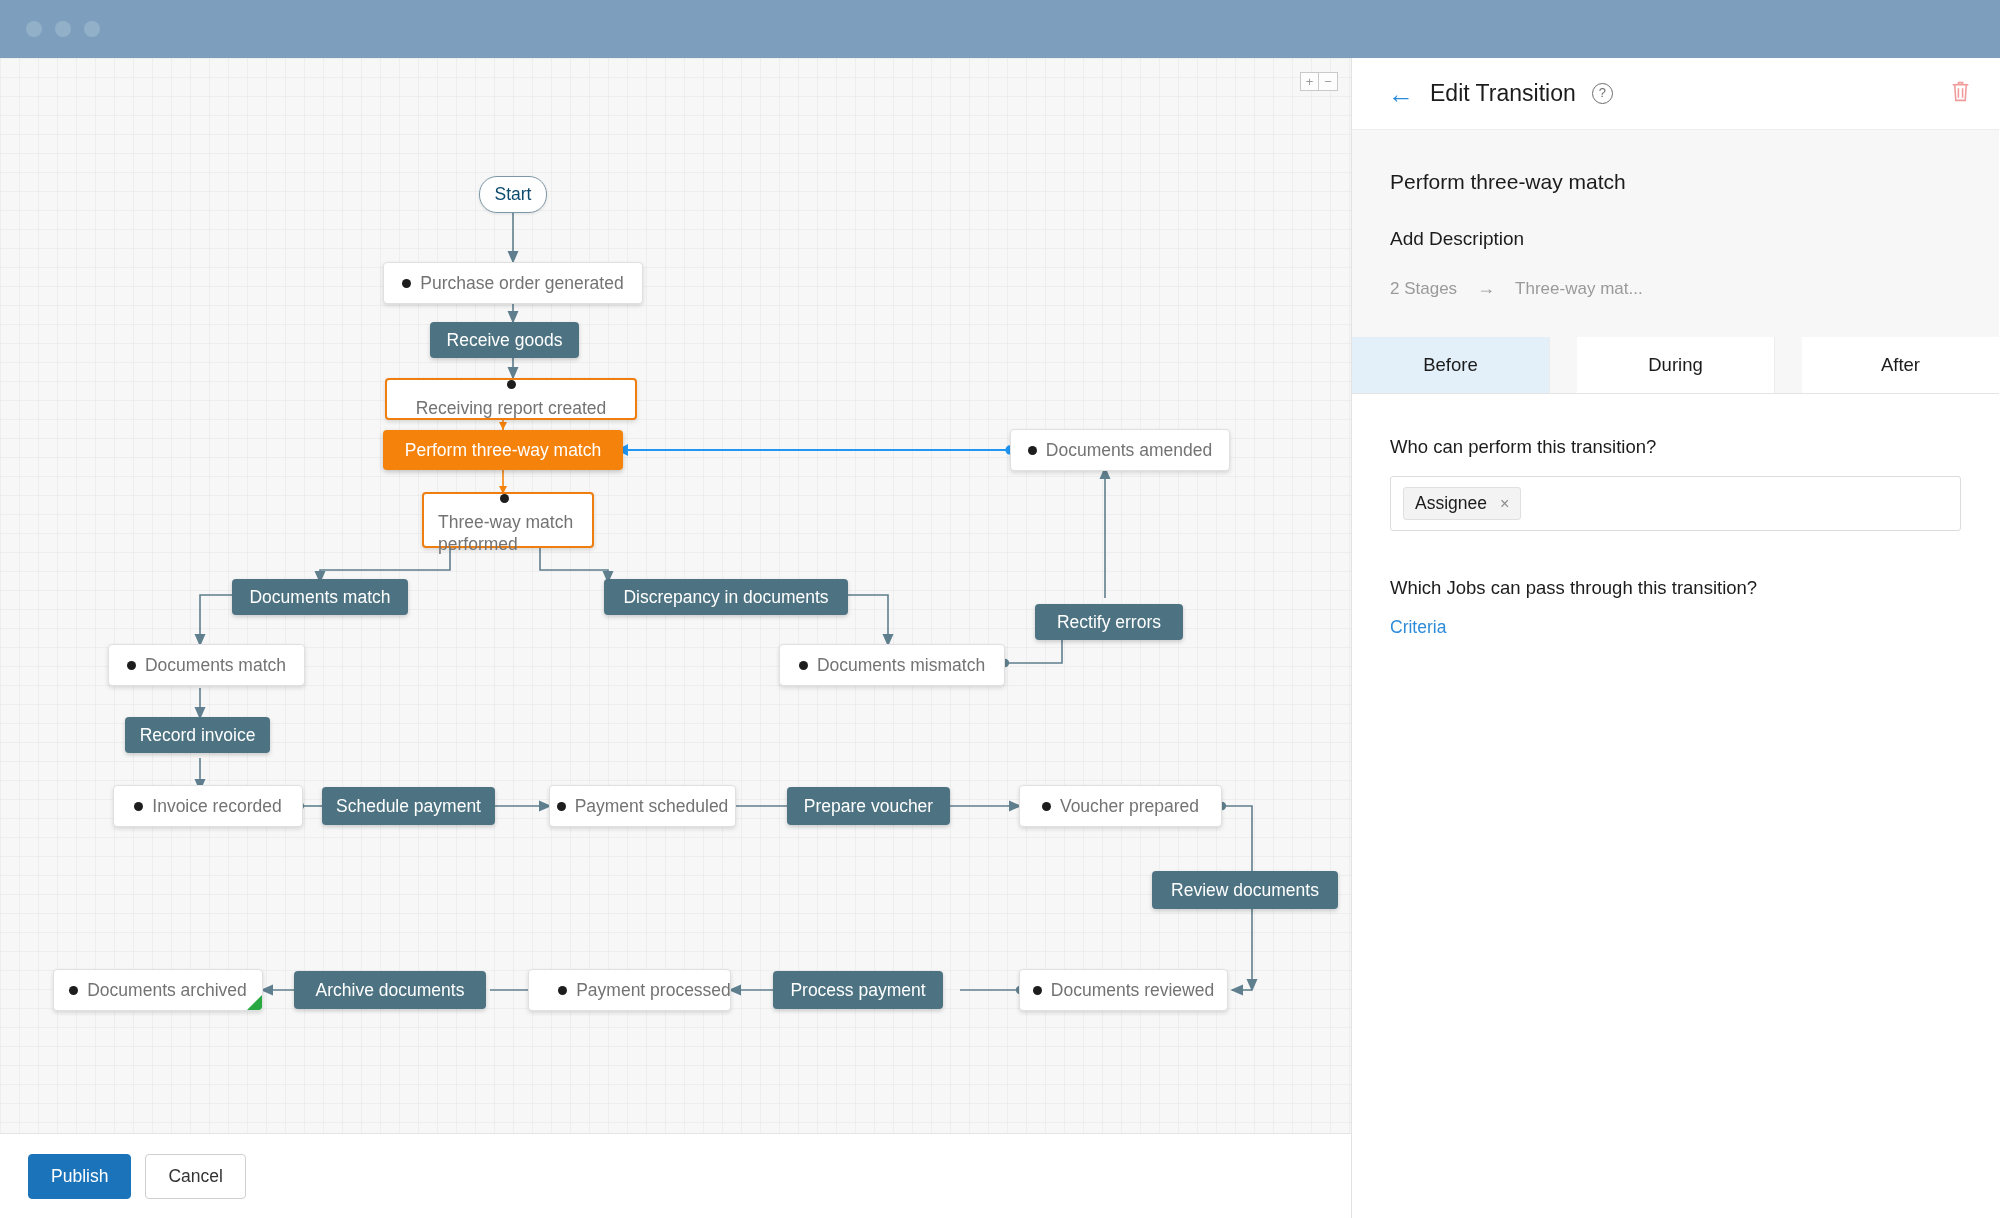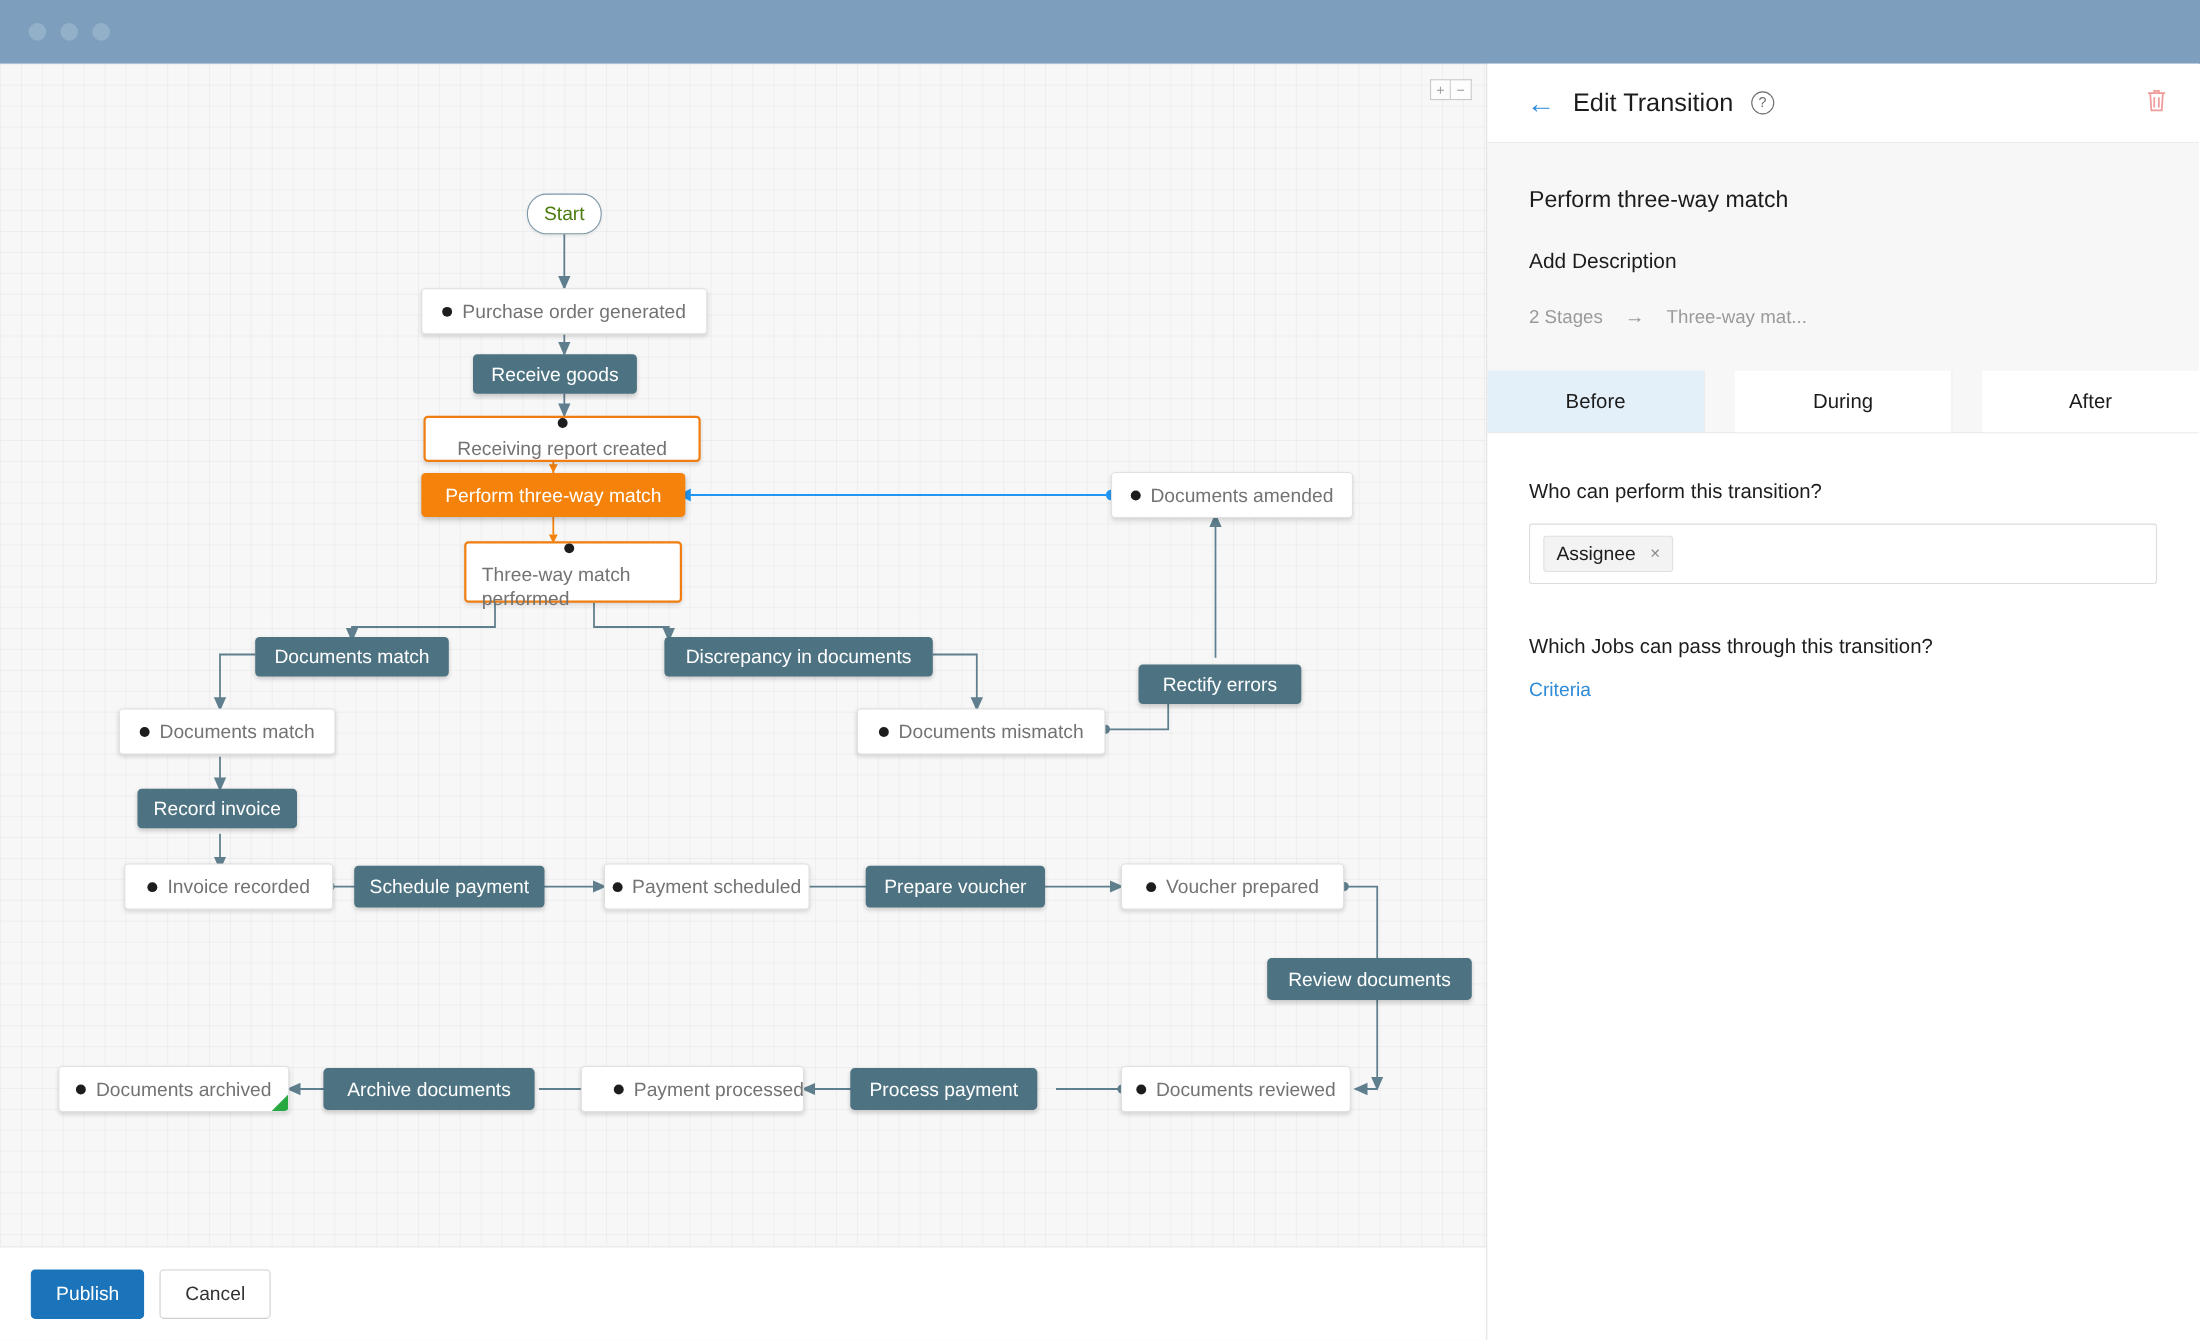--- a/index.html
+++ b/index.html
@@ -94,21 +94,21 @@
     color: #ffffff;
     border-radius: 4px;
     box-shadow: 0 2px 4px rgba(0,0,0,.18);
     padding: 0 14px;
   }
   .node.trans.active { background: #f5820b; box-shadow: 0 2px 5px rgba(0,0,0,.22); }
   .node.start {
     background: #ffffff;
     border: 1.5px solid #7d98a8;
     border-radius: 18px;
-    color: #4d7c0f;
+    color: #0c4a6e;
     font-size: 17.5px;
     box-shadow: 0 1px 3px rgba(0,0,0,.10);
   }
   .node.two-line { white-space: normal; text-align: left; line-height: 1.25; }
   .endmark {
     position: absolute; right: 0; bottom: 0;
     width: 0; height: 0;
     border-left: 15px solid transparent;
     border-bottom: 15px solid #27a840;
     border-bottom-right-radius: 3px;
@@ -335,21 +335,21 @@
 
         <div class="node state hl" style="left:385px; top:320px; width:252px; height:42px;">
           <span class="bullet"></span>
           <span>Receiving report created</span>
         </div>
 
         <div class="node trans active" style="left:383px; top:372px; width:240px; height:40px;">
           <span>Perform three-way match</span>
         </div>
 
-        <div class="node state hl two-line" style="left:422px; top:434px; width:198px; height:56px; justify-content:flex-start; padding:0 14px;">
+        <div class="node state hl two-line" style="left:422px; top:434px; width:172px; height:56px; justify-content:flex-start; padding:0 14px;">
           <span class="bullet" style="margin-right:8px;"></span>
           <span>Three-way match performed</span>
         </div>
 
         <div class="node trans" style="left:232px; top:521px; width:176px; height:36px;">
           <span>Documents match</span>
         </div>
 
         <div class="node trans" style="left:604px; top:521px; width:244px; height:36px;">
           <span>Discrepancy in documents</span>

